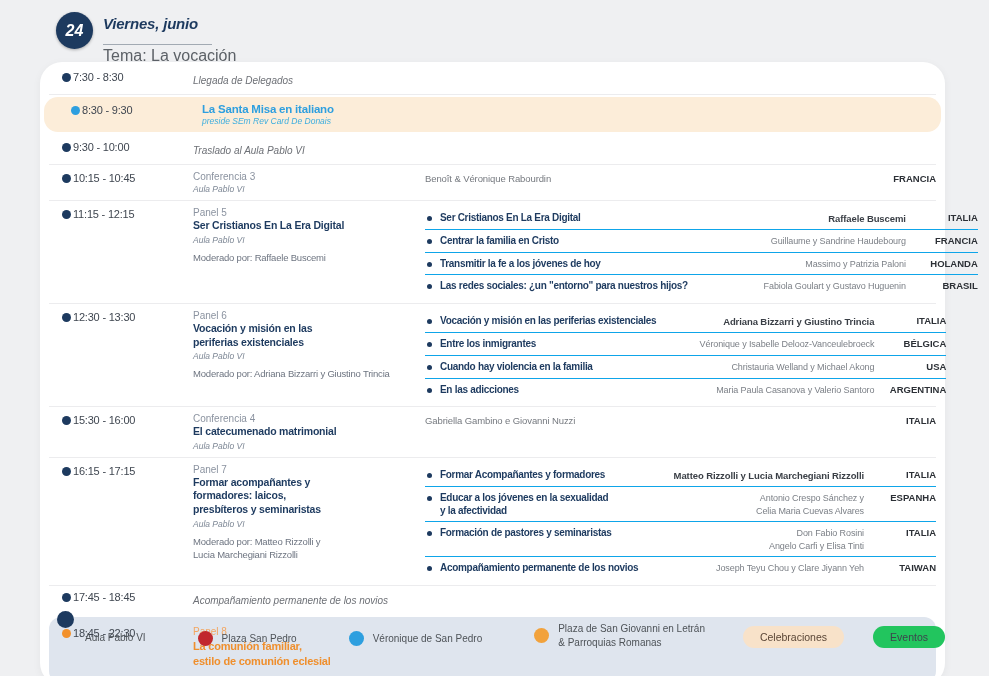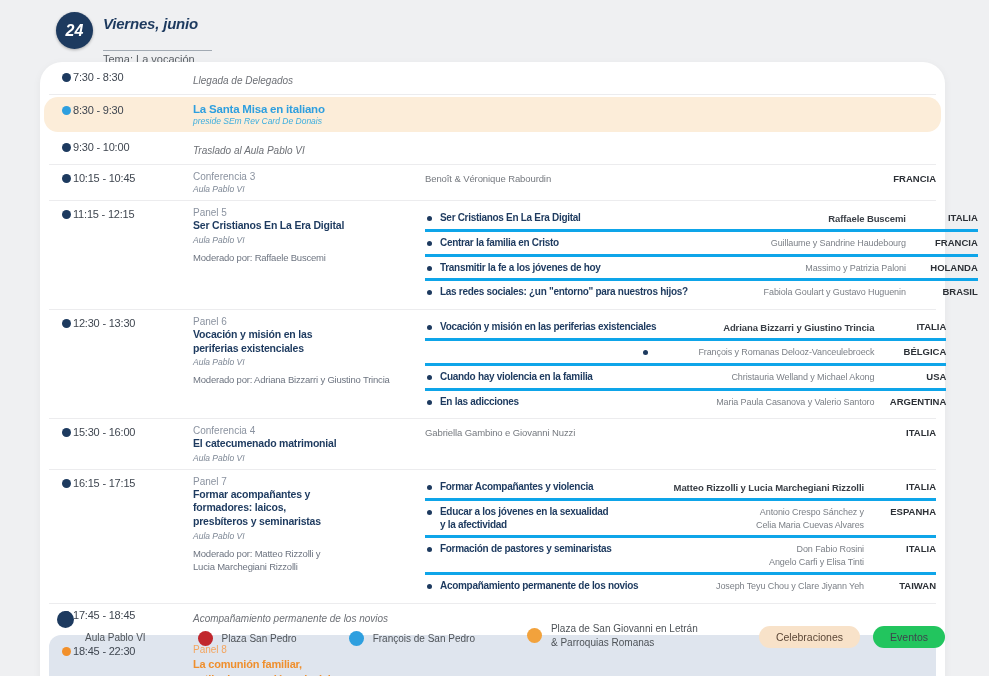--- a/index.html
+++ b/index.html
@@ -16,24 +16,24 @@
     width: 37px; height: 37px; border-radius: 50%;
     background: #1d3a5f; color: #fff;
     display: flex; align-items: center; justify-content: center;
     font-weight: bold; font-style: italic; font-size: 16px;
     box-shadow: 0 1px 3px rgba(0,0,0,.3);
     flex: none;
   }
   .header-text { margin-left: 10px; padding-top: 3px; }
   .day-title {
     color: #1d3a5f; font-weight: bold; font-style: italic; font-size: 15px;
-    border-bottom: 1px solid #a2aab3; padding-bottom: 18px; padding-right: 14px;
+    border-bottom: 1px solid #a2aab3; padding-bottom: 12px; padding-right: 14px;
     width: fit-content; letter-spacing: -0.2px;
   }
-  .day-subtitle { color: #5c6167; font-size: 11px; margin-top: 2px; }
+  .day-subtitle { color: #5c6167; font-size: 16px; margin-top: 2px; }
 
   
   .card {
     position: absolute; left: 40px; right: 44px; top: 62px;
     background: #fff; border-radius: 22px;
     box-shadow: 0 2px 8px rgba(0,0,0,0.05);
     padding: 2px 9px;
   }
   .row { display: flex; align-items: flex-start; padding: 6px 0; }
   .row.bordered { border-bottom: 1px solid #ececee; }
@@ -48,28 +48,28 @@
   .kicker { font-size: 10px; color: #8b93a0; }
   .c-title { font-size: 10.5px; font-weight: bold; color: #1d3a5f; letter-spacing: -0.2px; white-space: pre-line; line-height: 1.3; margin-top: 1px; }
   .venue { font-size: 8.5px; font-style: italic; color: #7d8795; margin-top: 2px; }
   .moderator { font-size: 9.5px; color: #6d7480; margin-top: 7px; white-space: pre-line; line-height: 1.35; letter-spacing: -0.2px; }
   .right { flex: 1; display: flex; padding-top: 2px; }
   .conf-speaker { flex: 1; font-size: 9.5px; color: #75797f; letter-spacing: -0.1px; }
   .country { width: 74px; text-align: right; font-size: 9.5px; font-weight: bold; color: #2c3036; flex: none; }
 
   .sessions { flex: 1; display: flex; flex-direction: column; padding-top: 0; }
   .session { display: flex; align-items: flex-start; padding: 4px 0; }
-  .session + .session { border-top: 3px solid #0ea5e9; justify-content: flex-end; }
+  .session + .session { border-top: 1px solid #0ea5e9; }
   .bullet { width: 5px; height: 5px; border-radius: 50%; background: #1d3a5f; margin: 5px 8px 0 2px; flex: none; }
   .s-title { flex: 1; font-size: 10px; font-weight: bold; color: #1d3a5f; letter-spacing: -0.3px; white-space: pre; line-height: 1.3; }
   .s-speaker { width: 218px; flex: none; text-align: right; font-size: 9px; color: #7c8087; white-space: pre; line-height: 1.4; padding-top: 1px; letter-spacing: -0.1px; }
   .s-speaker.emph { color: #3a3f46; font-weight: bold; font-size: 9.5px; }
   .s-country { width: 72px; flex: none; text-align: right; font-size: 9.5px; font-weight: bold; color: #2c3036; padding-top: 1px; }
 
-  .highlight-cream { background: #fcedd9; border-radius: 14px; margin: 2px -5px; padding: 6px 5px; }
+  .highlight-cream { background: #fcedd9; border-radius: 14px; margin: 2px -5px; padding: 6px 14px; }
   .mass-title { color: #2e9fdf; font-weight: bold; font-size: 11.5px; letter-spacing: -0.2px; }
   .mass-sub { color: #3eaede; font-style: italic; font-size: 8.5px; margin-top: 1px; }
 
   .final-row { padding: 0; margin-top: 5px; }
   .final-block { display: flex; align-items: flex-start; background: #dfe5ee; border-radius: 12px; padding: 9px 0 14px; width: 100%; }
   .p8-kicker { font-size: 10px; color: #f3a55f; }
   .p8-title { color: #ef8f2d; font-weight: bold; font-size: 11px; white-space: pre-line; line-height: 1.35; margin-top: 2px; letter-spacing: -0.2px; }
   .final-block .content { width: auto; }
 
   
@@ -78,21 +78,21 @@
   .legend-item { display: flex; align-items: center; gap: 9px; margin-top: 17px; }
   .legend-item.first { flex-direction: column; align-items: flex-start; gap: 3px; margin-top: 0; }
   .legend-item.first .llabel { margin-left: 28px; }
   .legend-item.twolines { margin-top: 11px; }
   .ldot { width: 15px; height: 15px; border-radius: 50%; flex: none; }
   .ldot.navy { background: #1d3a5f; width: 17px; height: 17px; }
   .ldot.red { background: #c1272d; }
   .ldot.lblue { background: #2e9fdf; }
   .ldot.orange { background: #f2a23c; }
   .llabel { font-size: 10px; color: #4e5358; line-height: 1.35; white-space: pre-line; }
-  .badges { margin-left: auto; display: flex; gap: 13px; margin-top: 15px; }
+  .badges { margin-left: auto; display: flex; gap: 29px; margin-top: 15px; }
   .badge { border-radius: 12px; padding: 5px 17px; font-size: 10.5px; }
   .badge.cream { background: #f8e2c9; color: #5a4636; }
   .badge.gray { background: #22c55e; color: #3d444d; }
 </style>
 </head>
 <body>
 
 <div class="page">
 
   <div class="header">
@@ -202,21 +202,22 @@
       </div>
       <div class="right sessions">
         <div class="session">
           <span class="bullet"></span>
           <span class="s-title">Vocación y misión en las periferias existenciales</span>
           <span class="s-speaker emph">Adriana Bizzarri y Giustino Trincia</span>
           <span class="s-country">ITALIA</span>
         </div>
         <div class="session">
           <span class="bullet"></span>
-          <span class="s-speaker">François y Romanas Delooz-Vanceulebroeck</span>
+          <span class="s-title">Entre los inmigrantes</span>
+          <span class="s-speaker">Véronique y Isabelle Delooz-Vanceulebroeck</span>
           <span class="s-country">BÉLGICA</span>
         </div>
         <div class="session">
           <span class="bullet"></span>
           <span class="s-title">Cuando hay violencia en la familia</span>
           <span class="s-speaker">Christauria Welland y Michael Akong</span>
           <span class="s-country">USA</span>
         </div>
         <div class="session">
           <span class="bullet"></span>
@@ -253,21 +254,21 @@
         <div class="c-title">Formar acompañantes y
 formadores: laicos,
 presbíteros y seminaristas</div>
         <div class="venue">Aula Pablo VI</div>
         <div class="moderator">Moderado por: Matteo Rizzolli y
 Lucia Marchegiani Rizzolli</div>
       </div>
       <div class="right sessions">
         <div class="session">
           <span class="bullet"></span>
-          <span class="s-title">Formar Acompañantes y violencia</span>
+          <span class="s-title">Formar Acompañantes y formadores</span>
           <span class="s-speaker emph">Matteo Rizzolli y Lucia Marchegiani Rizzolli</span>
           <span class="s-country">ITALIA</span>
         </div>
         <div class="session">
           <span class="bullet"></span>
           <span class="s-title">Educar a los jóvenes en la sexualidad
 y la afectividad</span>
           <span class="s-speaker">Antonio Crespo Sánchez y
 Celia Maria Cuevas Alvares</span>
           <span class="s-country">ESPANHA</span>
@@ -318,21 +319,21 @@
       <div class="legend-item first">
         <span class="ldot navy"></span>
         <span class="llabel">Aula Pablo VI</span>
       </div>
       <div class="legend-item">
         <span class="ldot red"></span>
         <span class="llabel">Plaza San Pedro</span>
       </div>
       <div class="legend-item">
         <span class="ldot lblue"></span>
-        <span class="llabel">François de San Pedro</span>
+        <span class="llabel">Véronique de San Pedro</span>
       </div>
       <div class="legend-item twolines">
         <span class="ldot orange"></span>
         <span class="llabel">Plaza de San Giovanni en Letrán
 &amp; Parroquias Romanas</span>
       </div>
     </div>
     <div class="badges">
       <span class="badge cream">Celebraciones</span>
       <span class="badge gray">Eventos</span>

